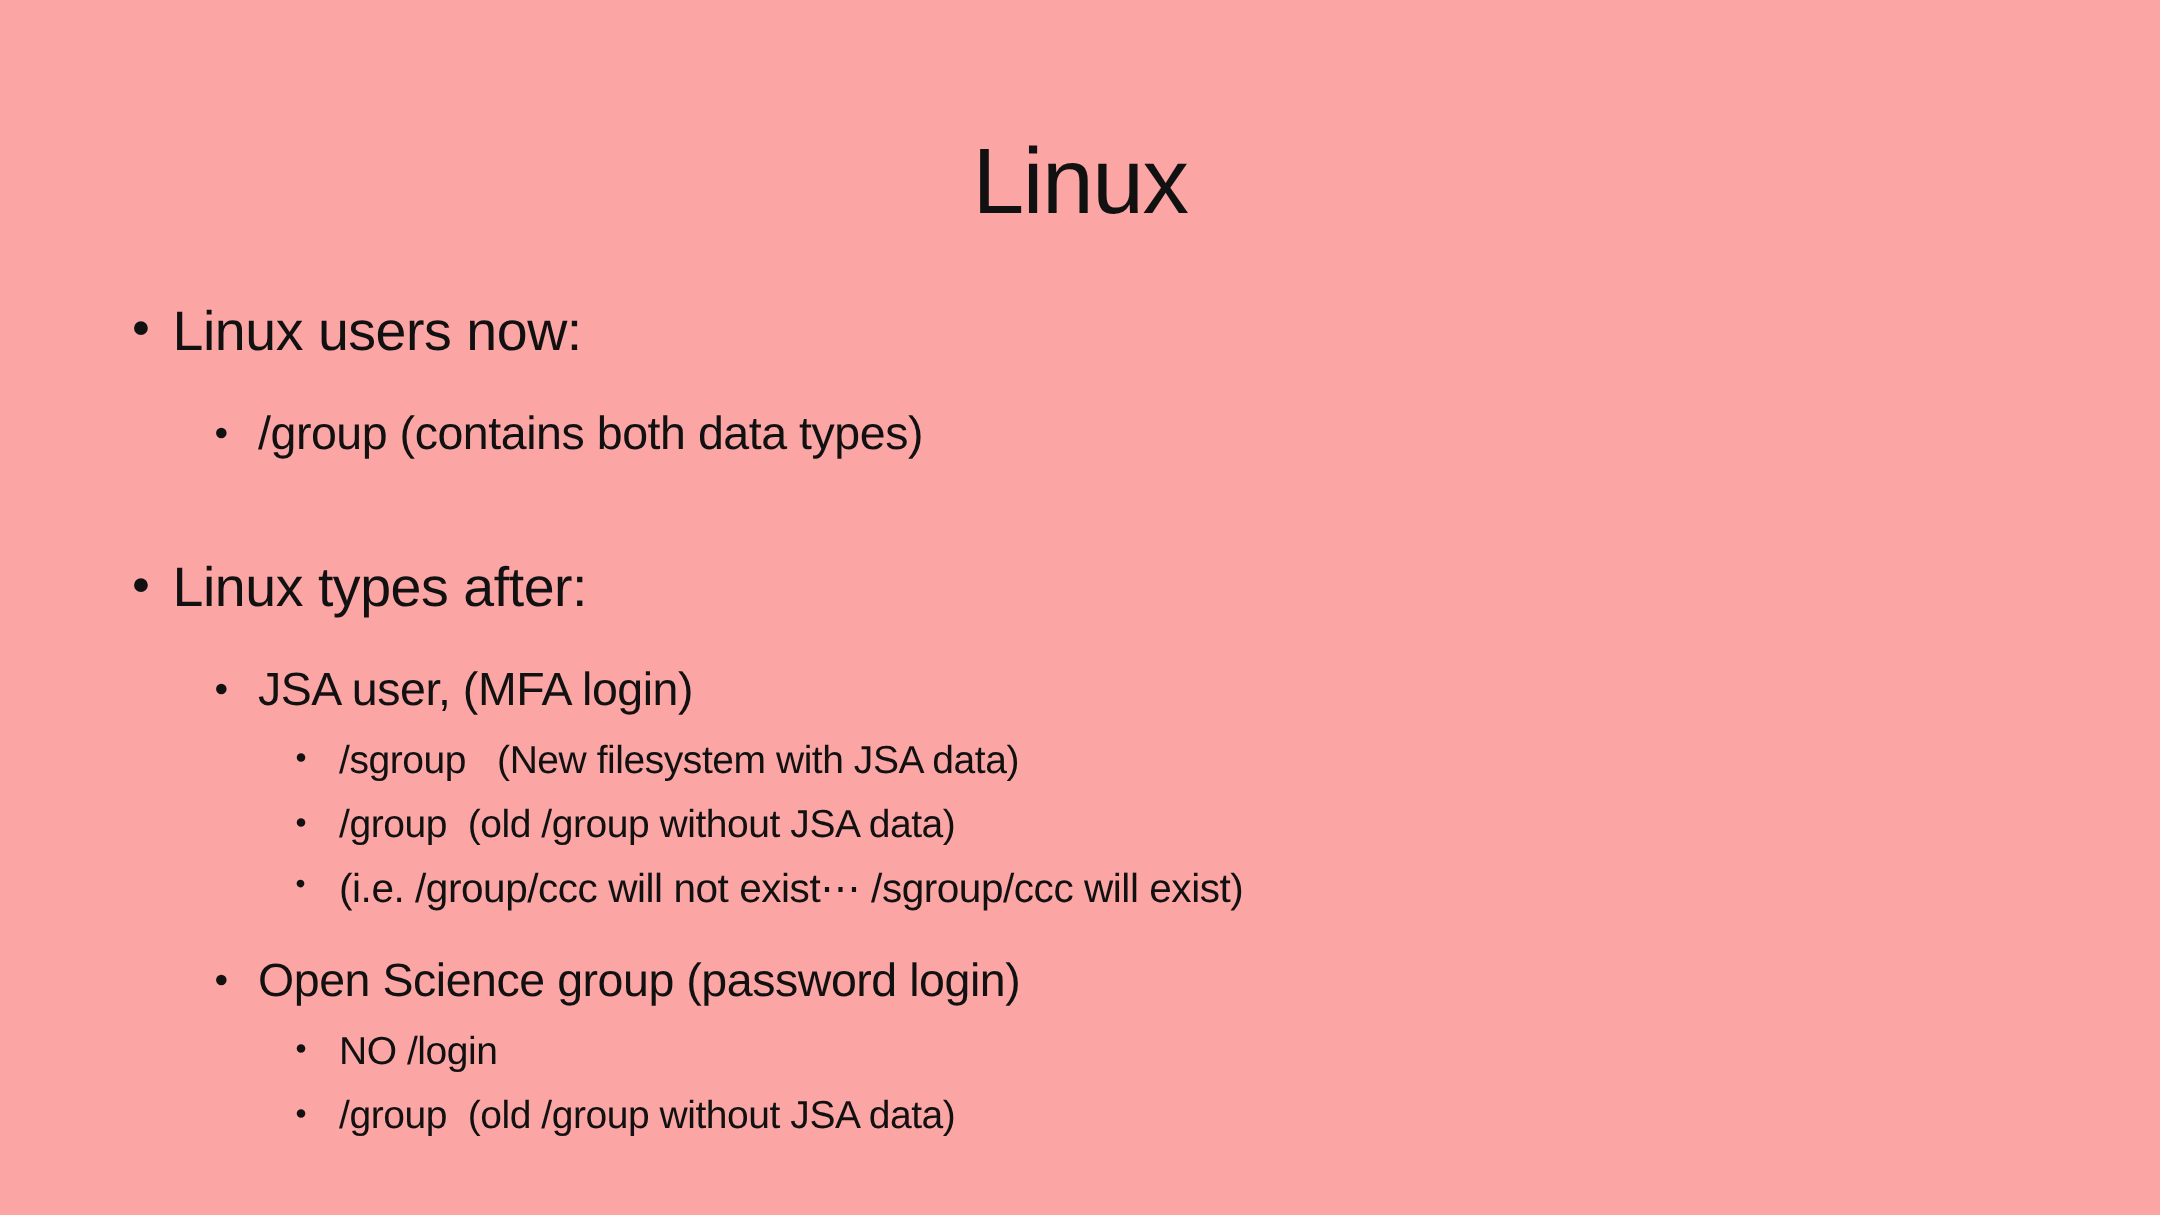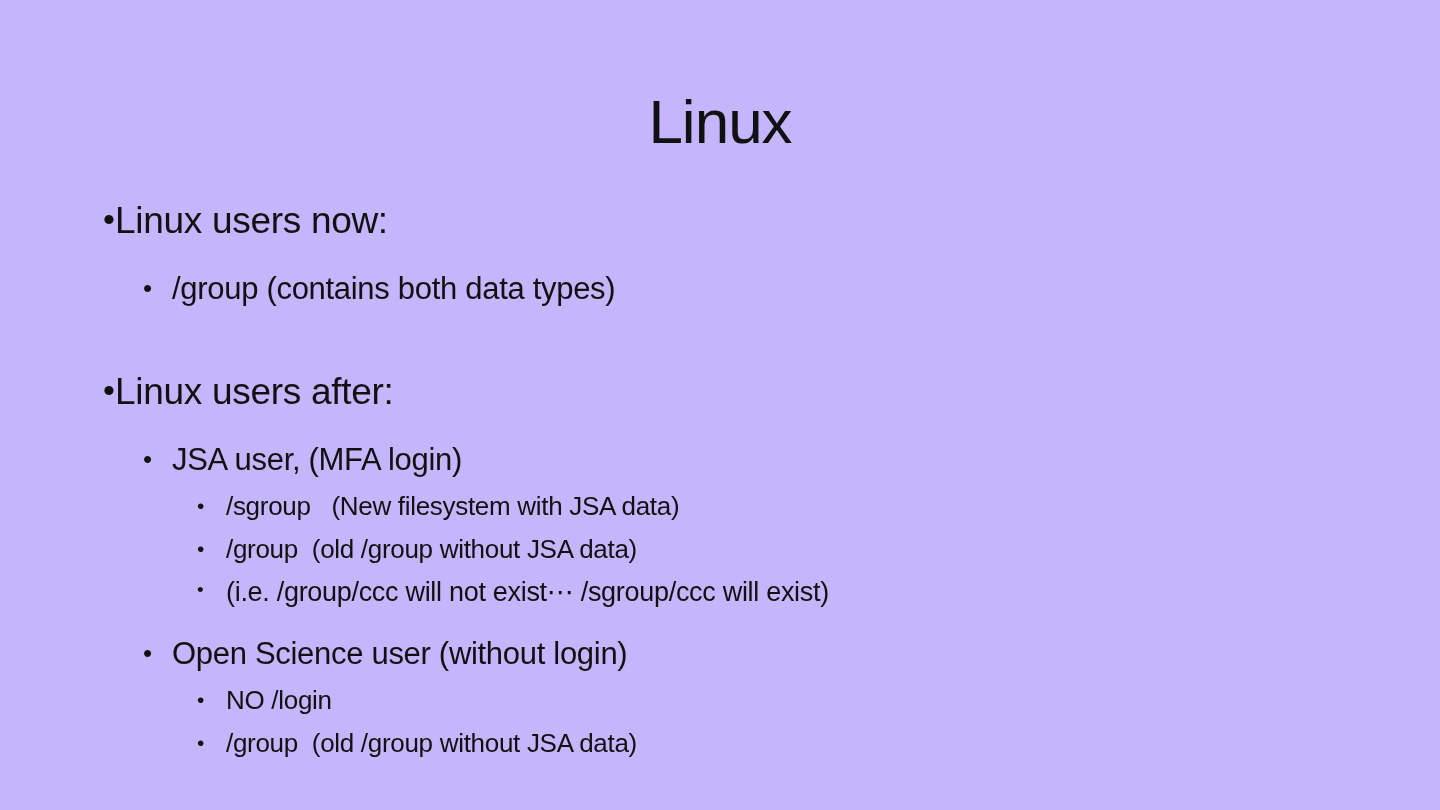--- a/index.html
+++ b/index.html
@@ -4,21 +4,21 @@
 <style>
   html, body {
     margin: 0;
     padding: 0;
     background: #ffffff;
   }
   .slide {
     position: relative;
     width: 1440px;
     height: 810px;
-    background: #c4b5fd;
+    background: #fca5a5;
     overflow: hidden;
     font-family: "Liberation Sans", "DejaVu Sans", sans-serif;
     color: #111111;
   }
   .title {
     margin-top: 85px;
     text-align: center;
     font-size: 62px;
     font-weight: 400;
     letter-spacing: -1px;
@@ -40,21 +40,21 @@
   .bullet {
     flex: 0 0 auto;
     color: #111111;
   }
   .bullet::before { content: "\2022"; }
   .text {
     white-space: pre-wrap;
     letter-spacing: -0.3px;
   }
   
-  .lvl1 { font-size: 37px; line-height: 1.3; text-align: right; }
+  .lvl1 { font-size: 37px; line-height: 1.3; }
   .lvl1 .bullet { width: 27px; font-size: 34px; line-height: 1.35; }
   
   .lvl2 { font-size: 31px; line-height: 1.3; margin-left: 55px; margin-top: 24px; }
   .lvl2 .bullet { width: 29px; font-size: 26px; line-height: 1.5; }
   
   .lvl3 { font-size: 26px; line-height: 1.3; margin-left: 109px; }
   .lvl3 .bullet { width: 29px; font-size: 21px; line-height: 1.55; }
   
   .lvl3s { font-size: 27px; line-height: 1.3; margin-left: 109px; }
   .lvl3s .bullet { width: 29px; font-size: 19px; line-height: 1.55; }
@@ -78,21 +78,21 @@
 
     <div class="line lvl2">
       <span class="bullet"></span>
       <span class="text">/group (contains both data types)</span>
     </div>
 
     <div class="spacer"></div>
 
     <div class="line lvl1">
       <span class="bullet"></span>
-      <span class="text">Linux users after:</span>
+      <span class="text">Linux types after:</span>
     </div>
 
     <div class="line lvl2">
       <span class="bullet"></span>
       <span class="text">JSA user, (MFA login)</span>
     </div>
 
     <div class="line lvl3">
       <span class="bullet"></span>
       <span class="text">/sgroup   (New filesystem with JSA data)</span>
@@ -103,21 +103,21 @@
       <span class="text">/group  (old /group without JSA data)</span>
     </div>
 
     <div class="line lvl3s">
       <span class="bullet"></span>
       <span class="text">(i.e. /group/ccc will not exist⋯ /sgroup/ccc will exist)</span>
     </div>
 
     <div class="line lvl2">
       <span class="bullet"></span>
-      <span class="text">Open Science user (without login)</span>
+      <span class="text">Open Science group (password login)</span>
     </div>
 
     <div class="line lvl3">
       <span class="bullet"></span>
       <span class="text">NO /login</span>
     </div>
 
     <div class="line lvl3">
       <span class="bullet"></span>
       <span class="text">/group  (old /group without JSA data)</span>

